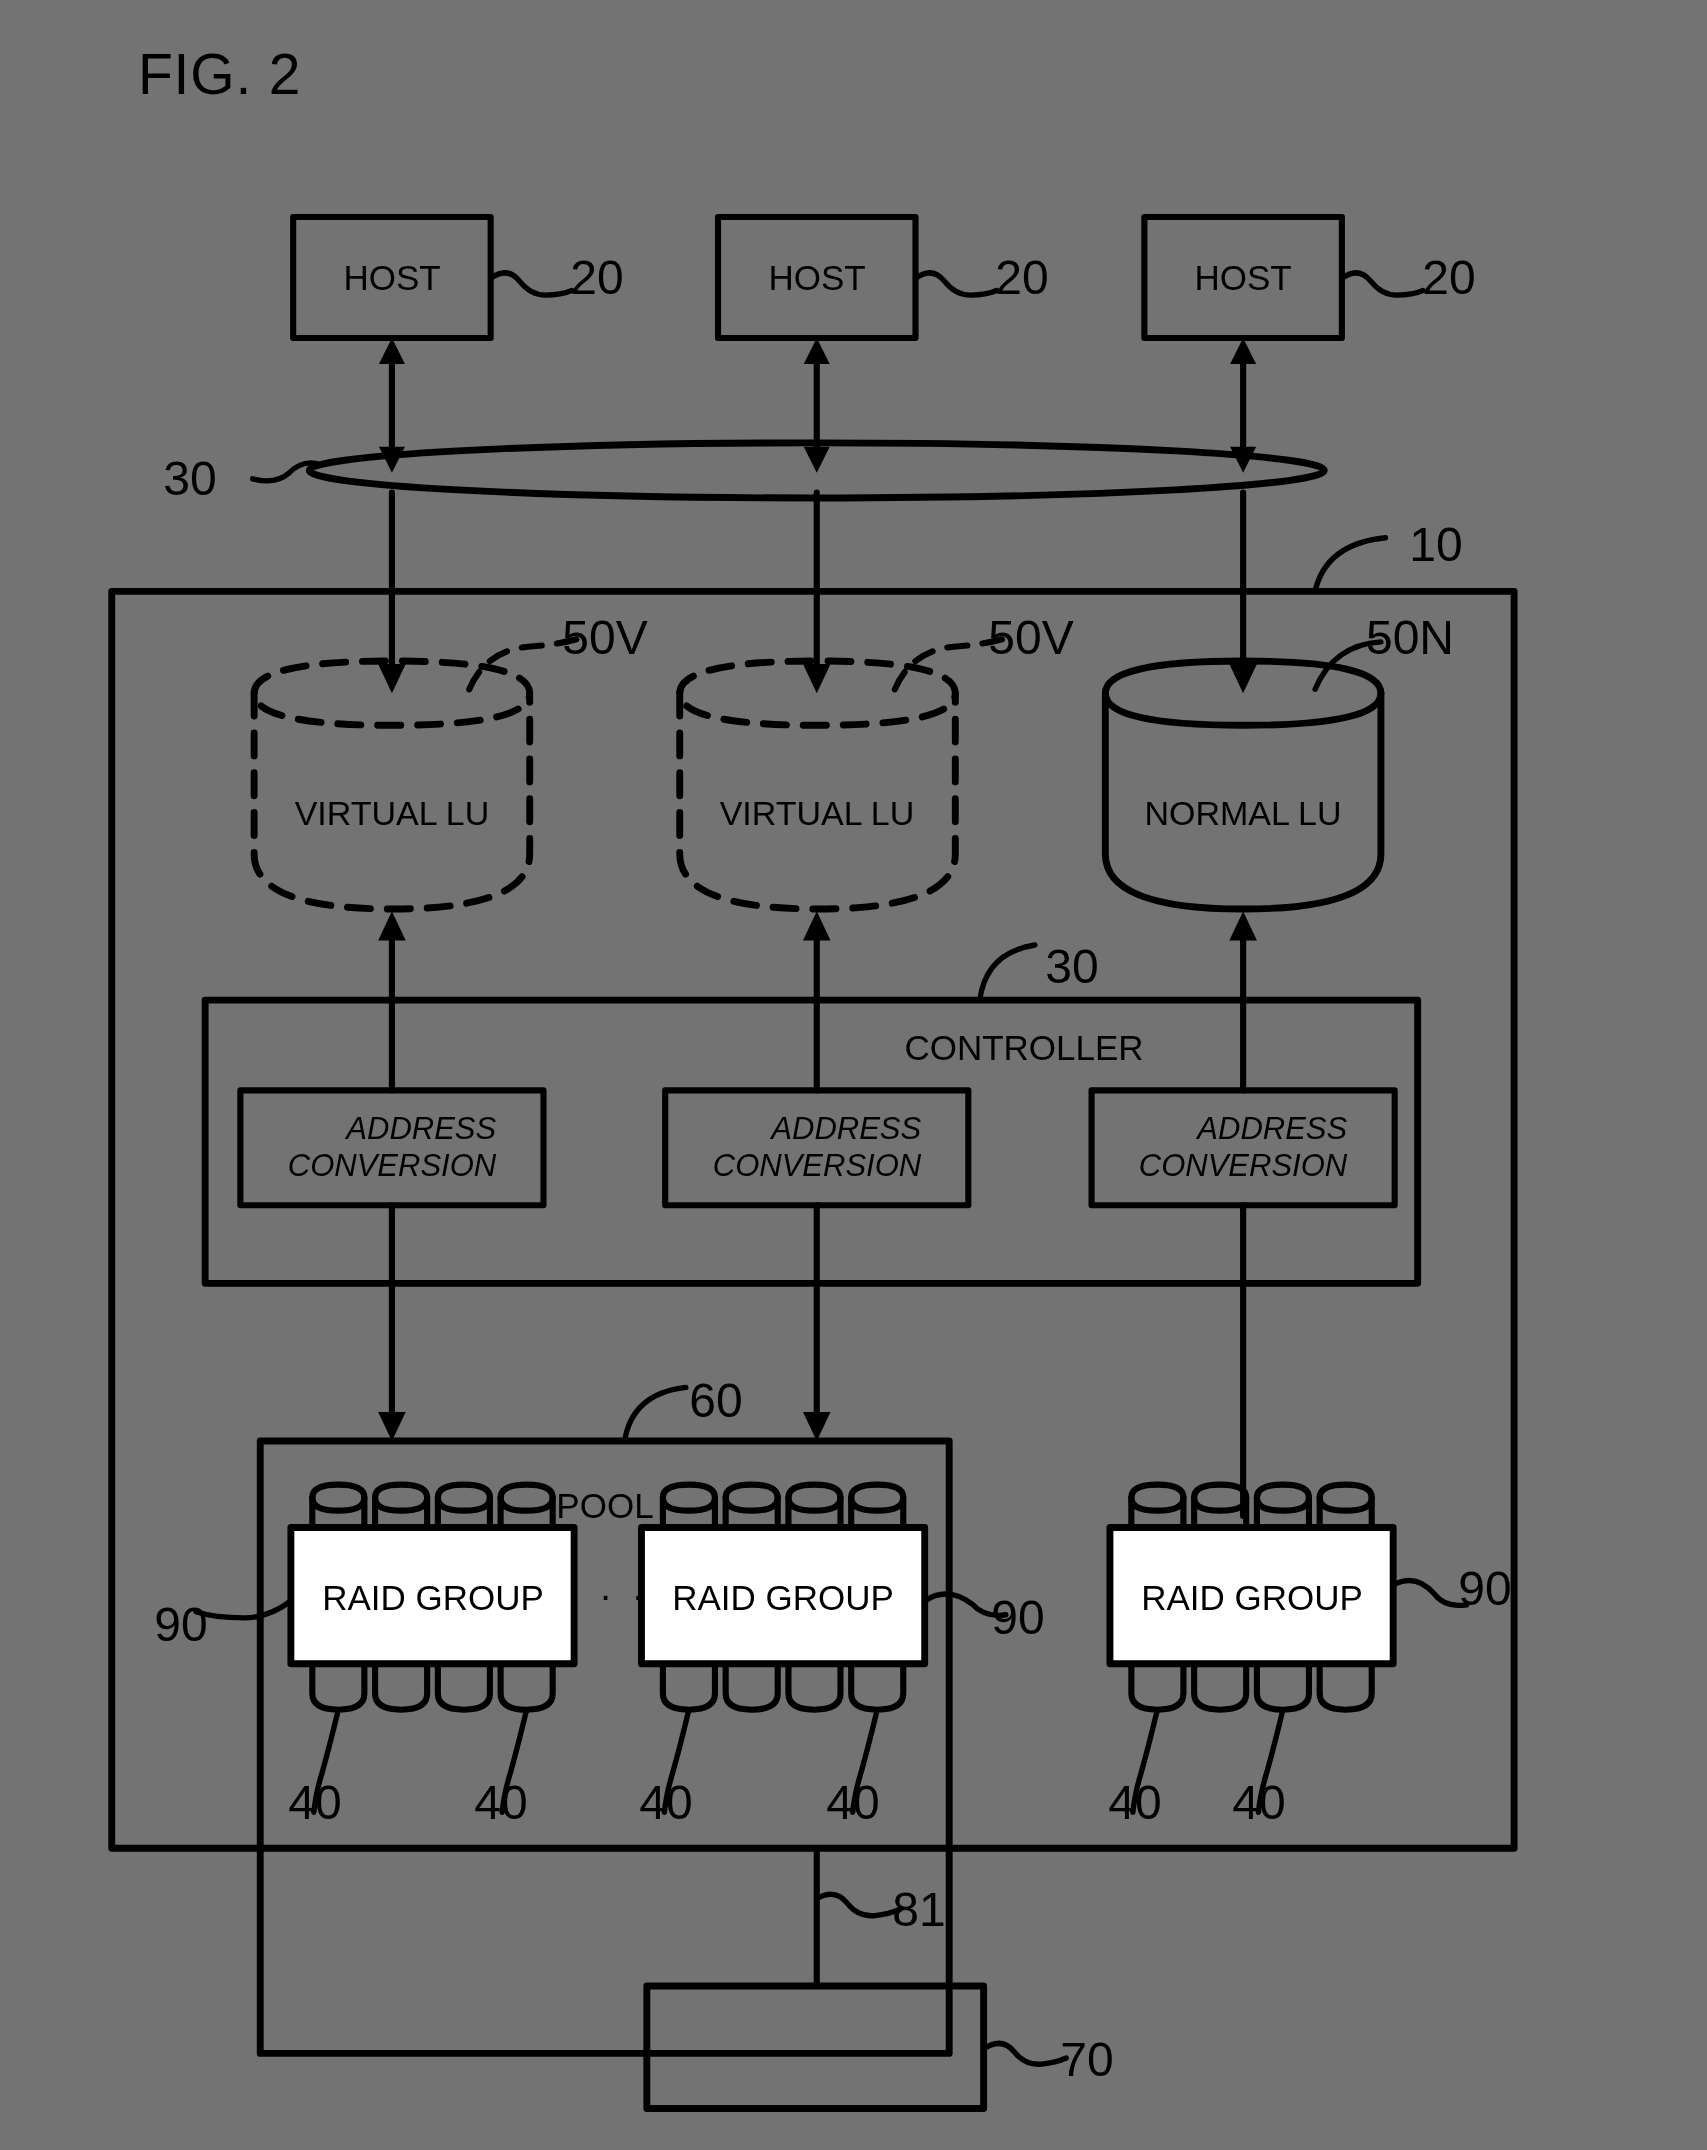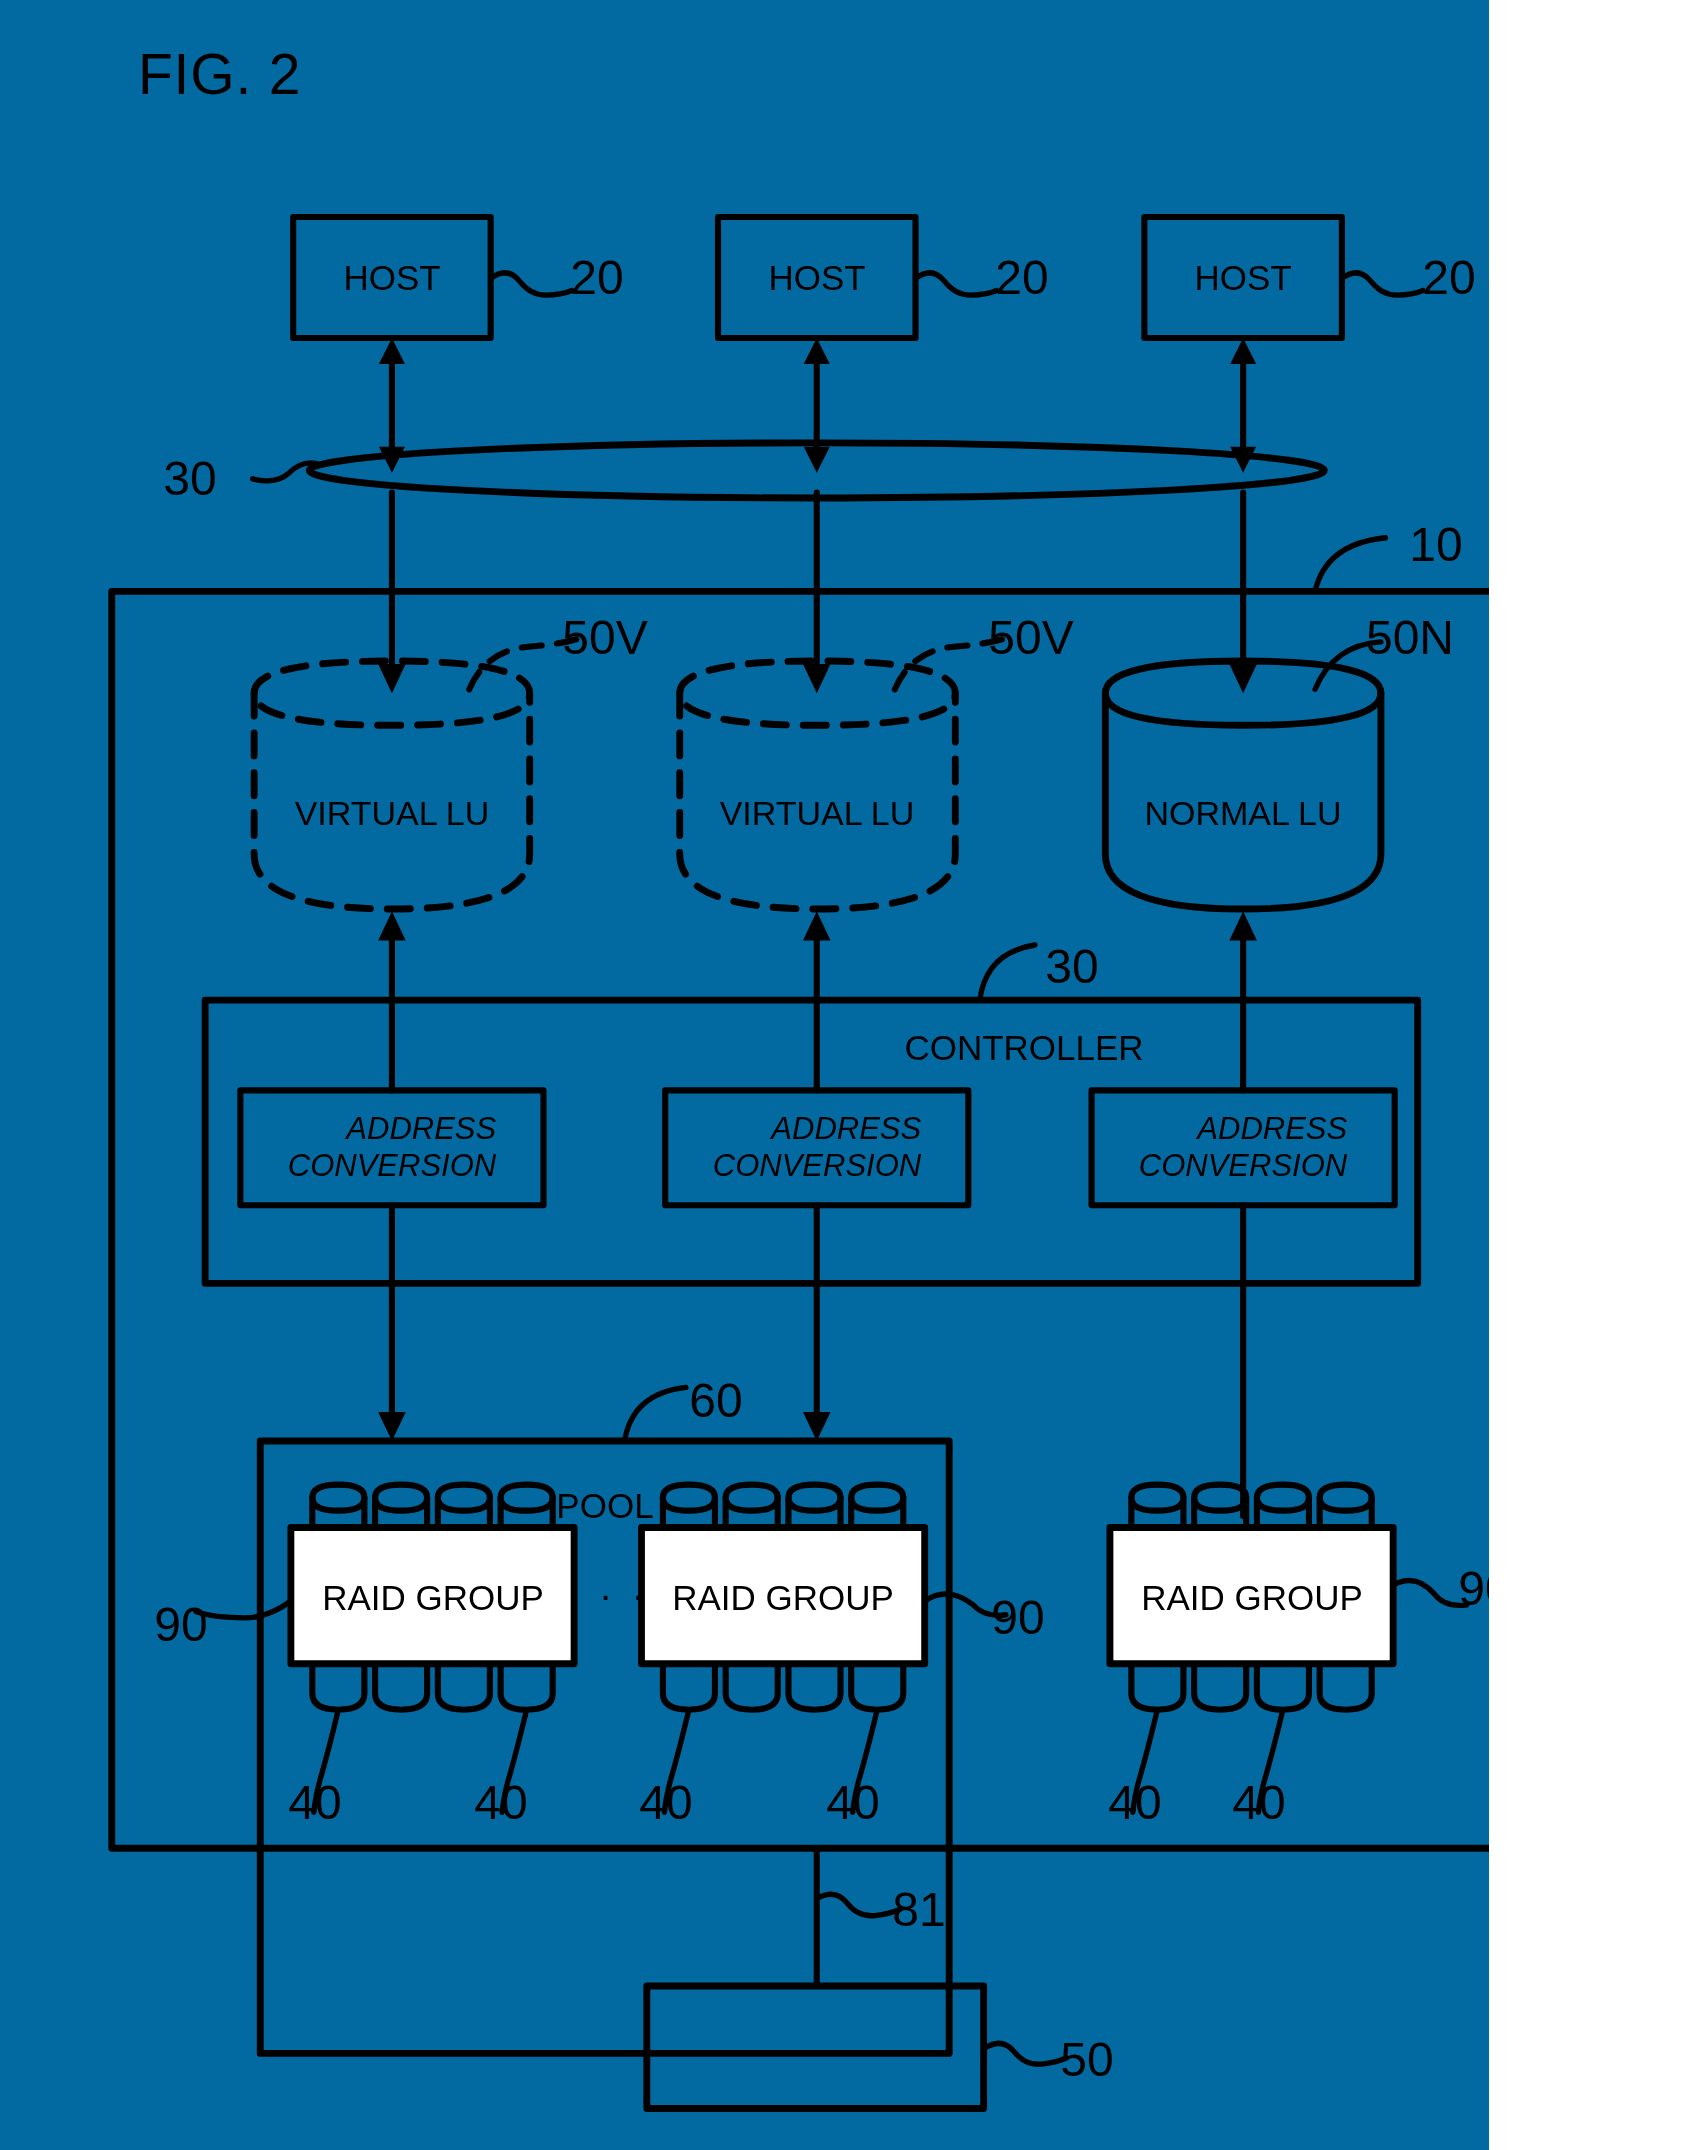--- a/index.html
+++ b/index.html
@@ -2,23 +2,23 @@
 <html style="font-size:12.3px"><head>
 <meta charset="utf-8">
 <style>
   html,body{margin:0;padding:0;background:#ffffff;}
   body{
     font-family:"Liberation Sans", sans-serif;
     color:#000000;
   }
   #stage{
     position:relative;
-    width:1489px;
+    width:1707px;
     height:2151px;
-    background:#0369a1;
+    background:#737373;
     overflow:hidden;
   }
   #art{
     position:absolute;
     left:0; top:0;
     width:1707px;
     height:2151px;
   }
   .lbl{
     position:absolute;
@@ -274,16 +274,16 @@
 
   <div class="lbl ctr refnum" style="left:315px; top:1803px;">40</div>
   <div class="lbl ctr refnum" style="left:501px; top:1803px;">40</div>
   <div class="lbl ctr refnum" style="left:666px; top:1803px;">40</div>
   <div class="lbl ctr refnum" style="left:853px; top:1803px;">40</div>
   <div class="lbl ctr refnum" style="left:1135px; top:1803px;">40</div>
   <div class="lbl ctr refnum" style="left:1259px; top:1803px;">40</div>
 
   <div class="lbl ctr refnum" style="left:919px; top:1910px;">81</div>
 
-  <div class="lbl ctr refnum" style="left:1087px; top:2060px;">50</div>
+  <div class="lbl ctr refnum" style="left:1087px; top:2060px;">70</div>
 
 </div>
 
 
 </body></html>

